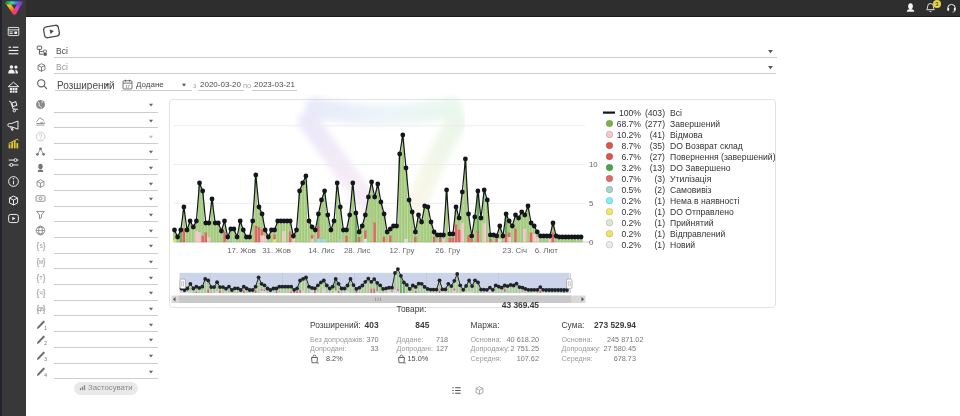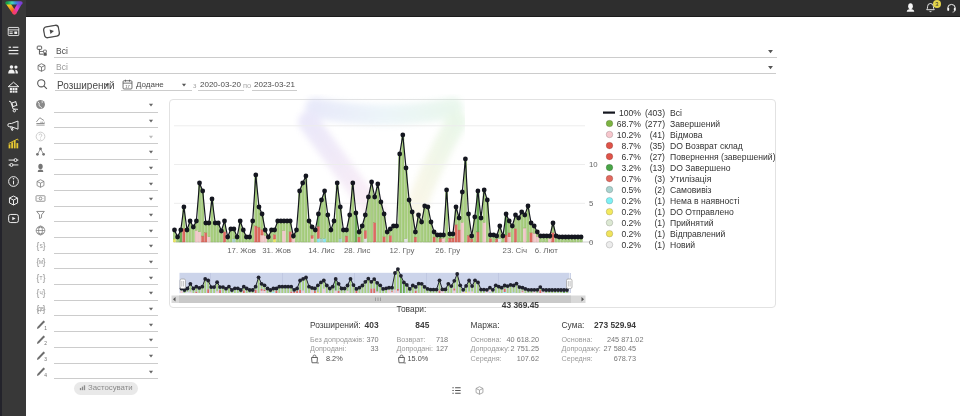--- a/index.html
+++ b/index.html
@@ -1301,21 +1301,21 @@
 <div style="position:absolute;left:310px;top:353.6px">
     <svg width="9" height="10" viewBox="0 0 12 13">
       <path d="M2 4.5 L10 4.5 L9.3 11.5 L2.7 11.5 Z" fill="none" stroke="#555" stroke-width="1.2"></path>
       <path d="M4 4.5 L4 3.2 a2 2 0 0 1 4 0 L8 4.5" fill="none" stroke="#555" stroke-width="1.1"></path>
       <text x="10.5" y="13" font-family="Liberation Sans" font-size="5" fill="#555" text-anchor="middle">x</text>
     </svg>
   </div>
 <div class="sbv" style="left:326px;top:353.6px;text-align:right;color:#4a4a4a">8.2%</div>
 <div class="st" style="left:396.5px;top:304px">Товари:</div>
 <div class="sv" style="left:396.5px;top:320px;width:51.69999999999999px;text-align:center">845</div>
-<div class="sb" style="left:396.5px;top:335.0px">Возврат:</div>
+<div class="sb" style="left:396.5px;top:335.0px">Додане:</div>
 <div class="sbv" style="left:396.5px;top:335.0px;width:51.69999999999999px">718</div>
 <div class="sb" style="left:396.5px;top:344.3px">Допродані:</div>
 <div class="sbv" style="left:396.5px;top:344.3px;width:51.69999999999999px">127</div>
 <div style="position:absolute;left:396.5px;top:353.6px">
     <svg width="9" height="10" viewBox="0 0 12 13">
       <path d="M2 4.5 L10 4.5 L9.3 11.5 L2.7 11.5 Z" fill="none" stroke="#555" stroke-width="1.2"></path>
       <path d="M4 4.5 L4 3.2 a2 2 0 0 1 4 0 L8 4.5" fill="none" stroke="#555" stroke-width="1.1"></path>
       <text x="10.5" y="13" font-family="Liberation Sans" font-size="5" fill="#555" text-anchor="middle">x</text>
     </svg>
   </div>

